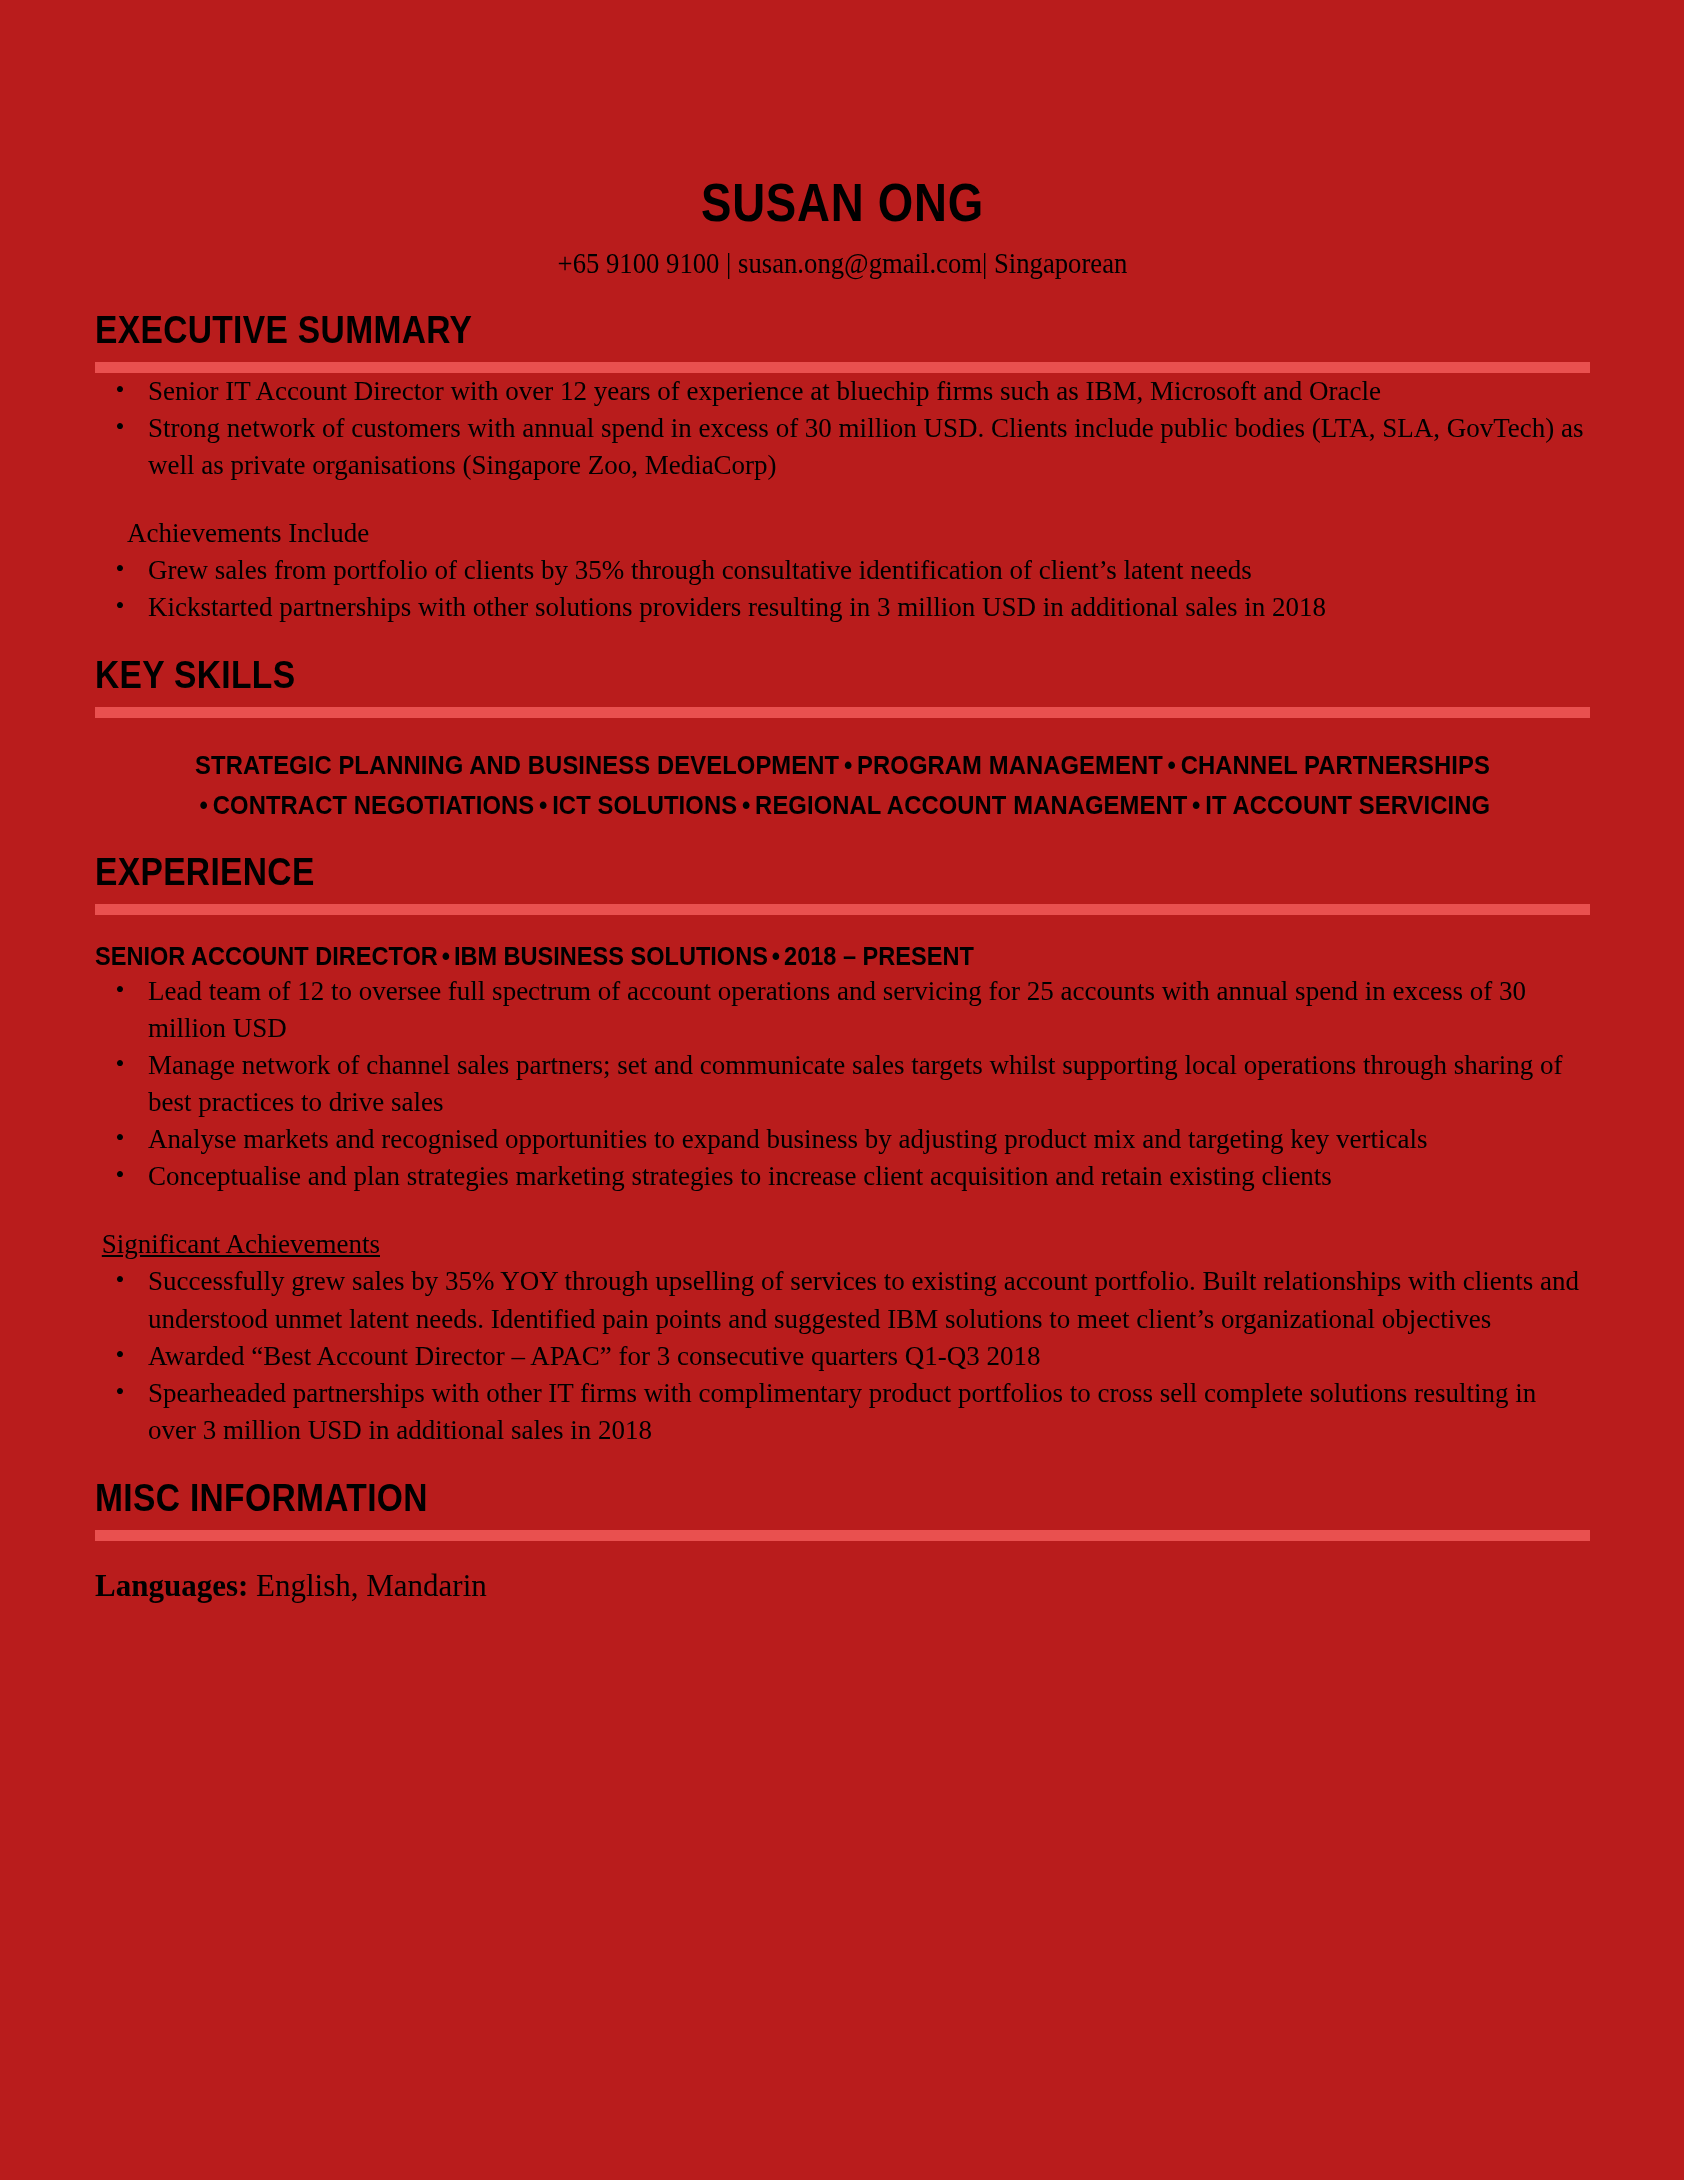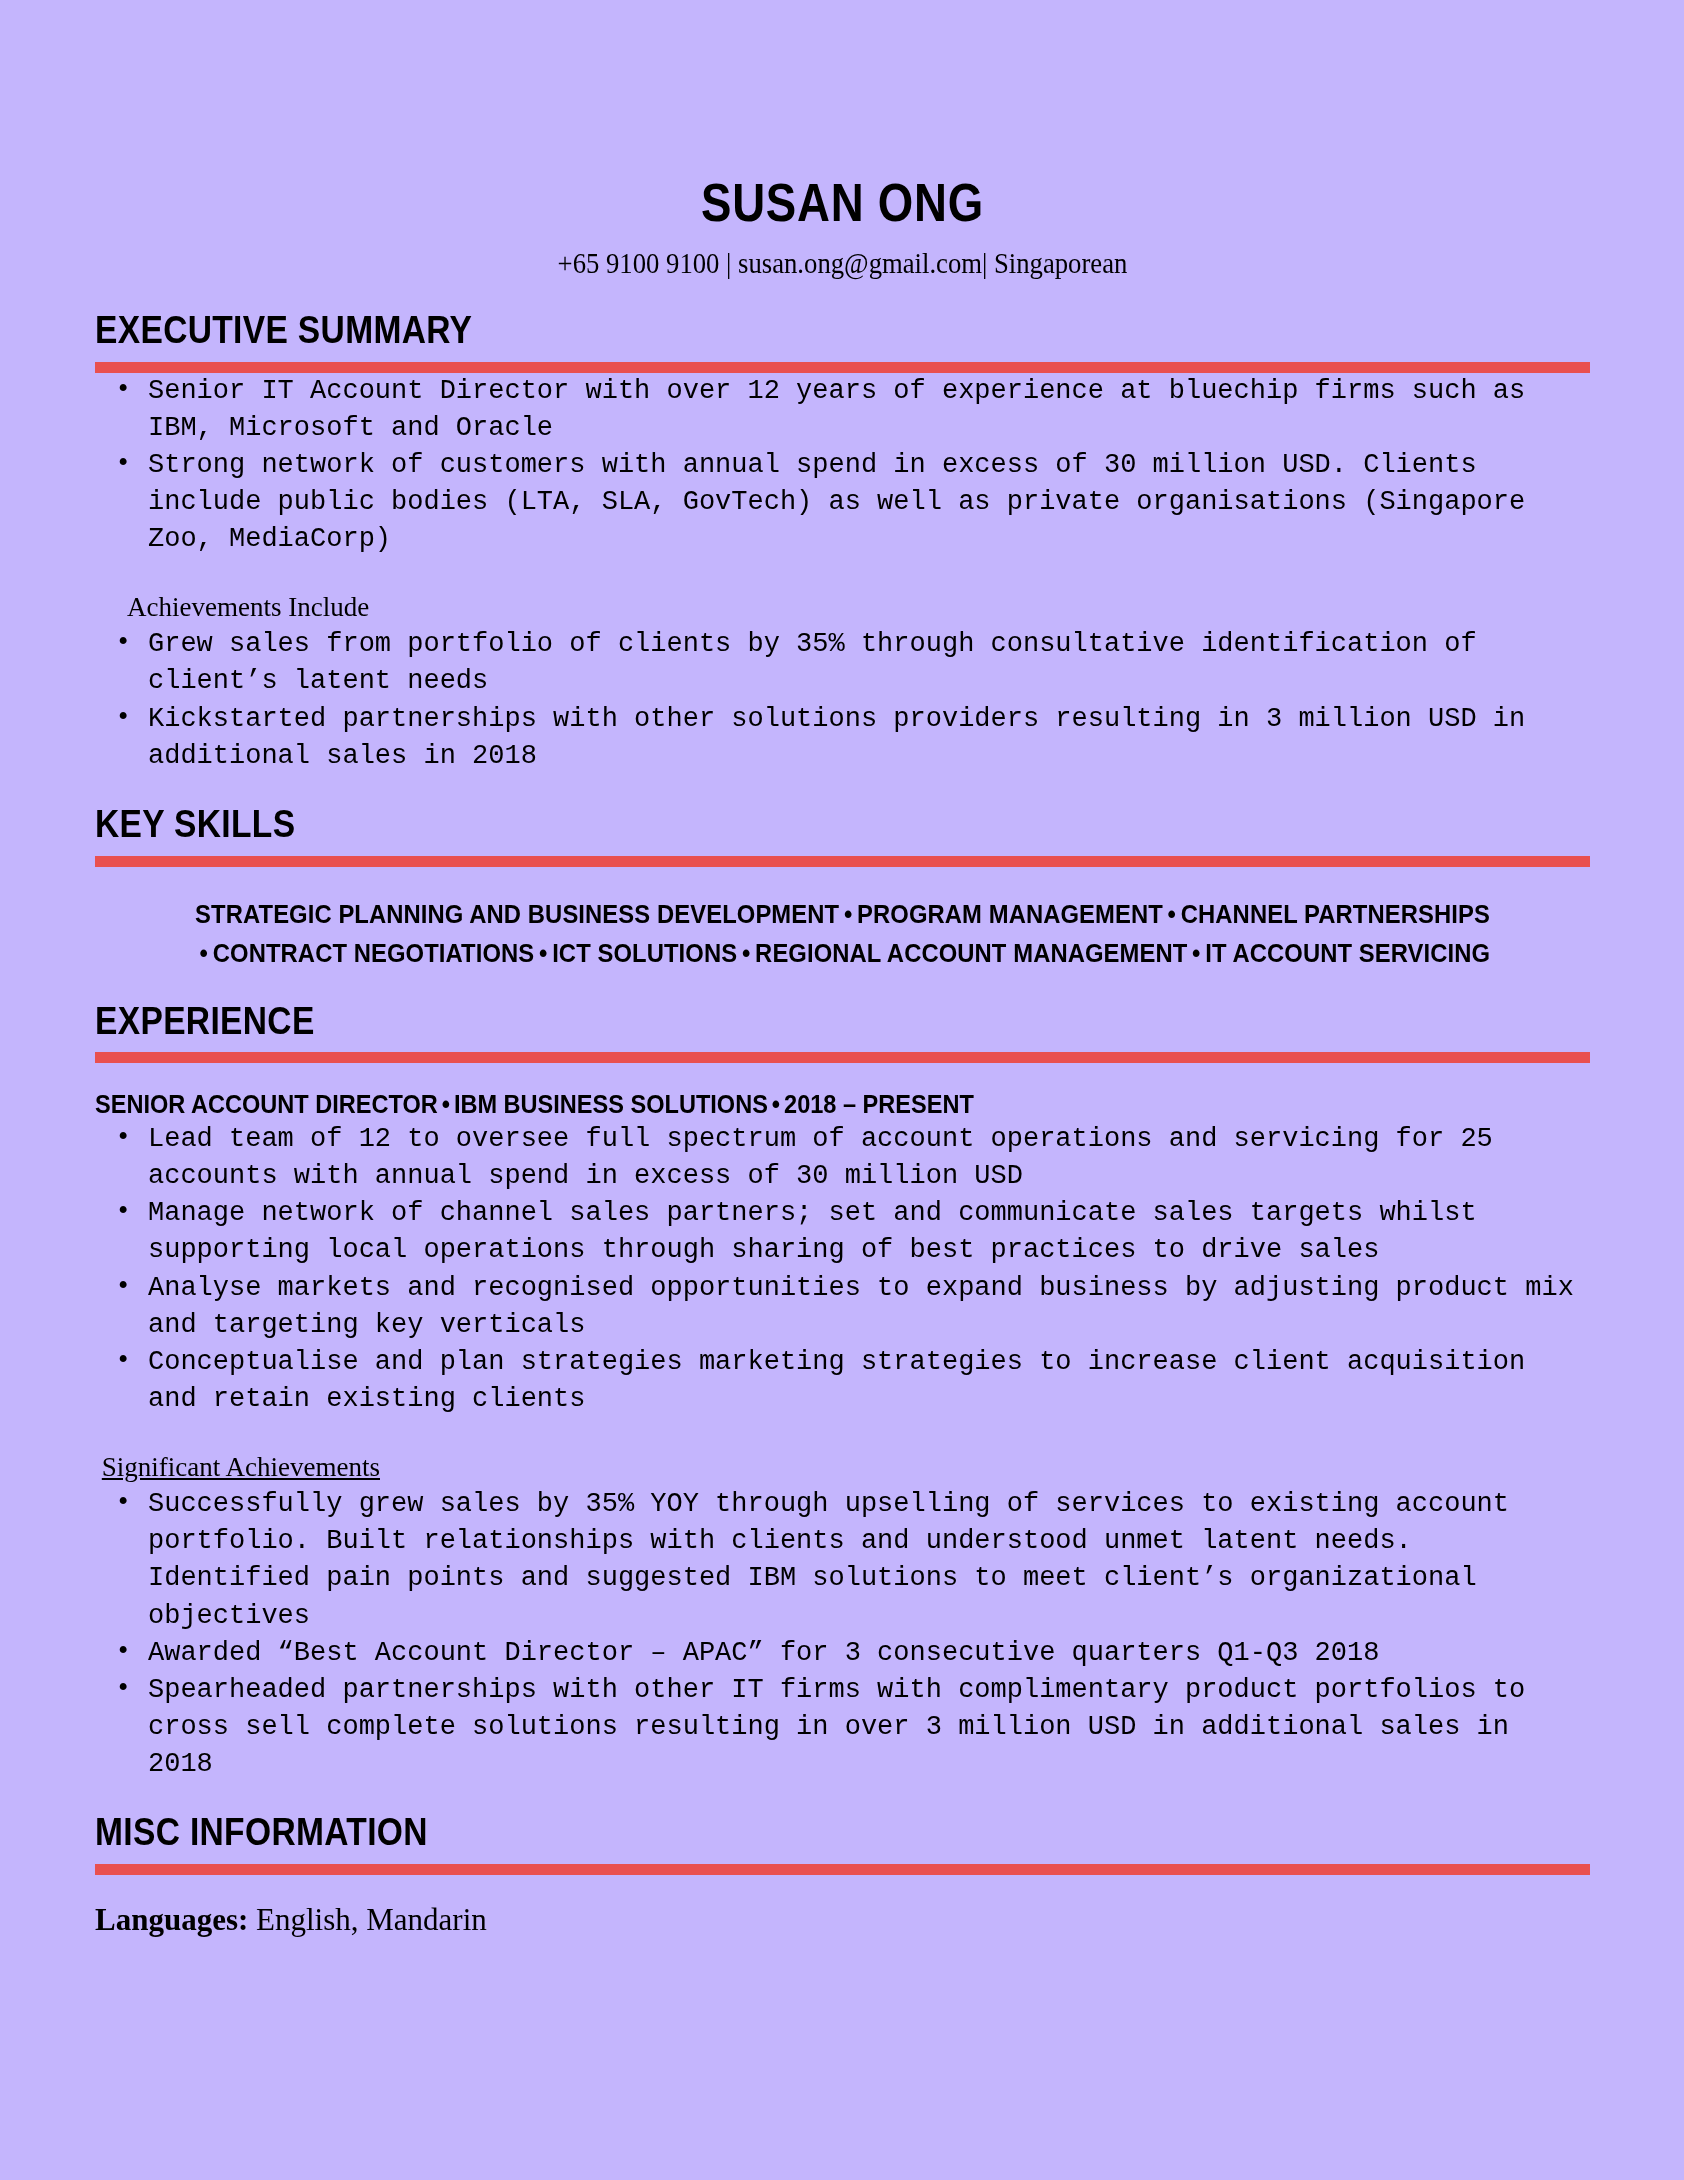--- a/index.html
+++ b/index.html
@@ -11,21 +11,21 @@
     width: 1685px;
     height: 2181px;
     font-family: "Liberation Serif", serif;
     color: #000000;
     -webkit-font-smoothing: antialiased;
   }
   .page {
     position: relative;
     width: 1685px;
     height: 2181px;
-    background: #c4b5fd;
+    background: #b91c1c;
     box-sizing: border-box;
     padding: 0 95px;
   }
 
   
   .header {
     padding-top: 175px;
     text-align: center;
   }
   .name {
@@ -72,21 +72,20 @@
     list-style: none;
     margin: 0;
     padding: 0;
   }
   ul.bullets > li {
     position: relative;
     padding-left: 53px;
     margin: 0 0 0 0;
     font-size: 27px;
     line-height: 1.375;
-    font-family: Liberation Mono, monospace;
   }
   ul.bullets > li::before {
     content: "\2022";
     position: absolute;
     left: 20.4px;
     top: -0.9px;
     font-size: 25.6px;
     line-height: 1.375;
   }
   .summary-list {

